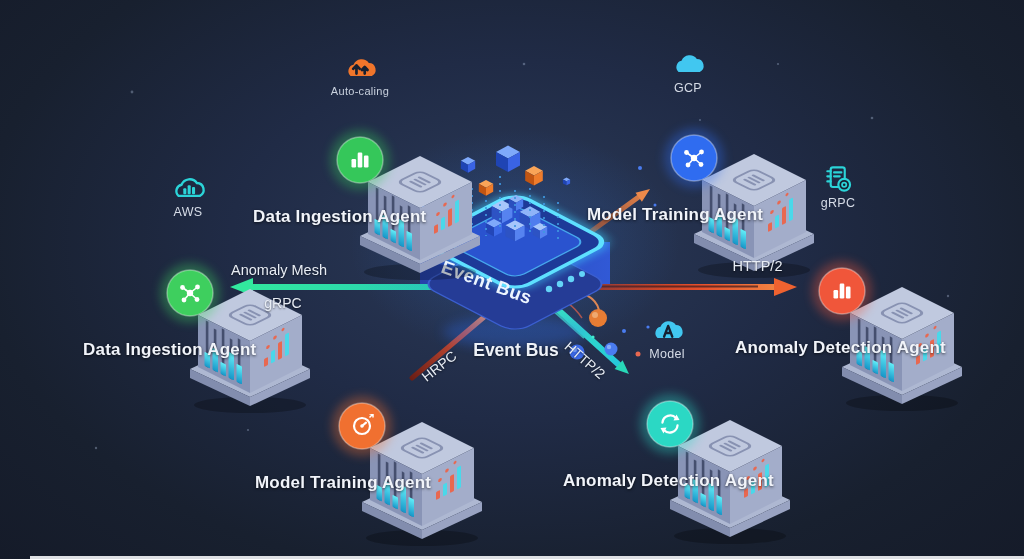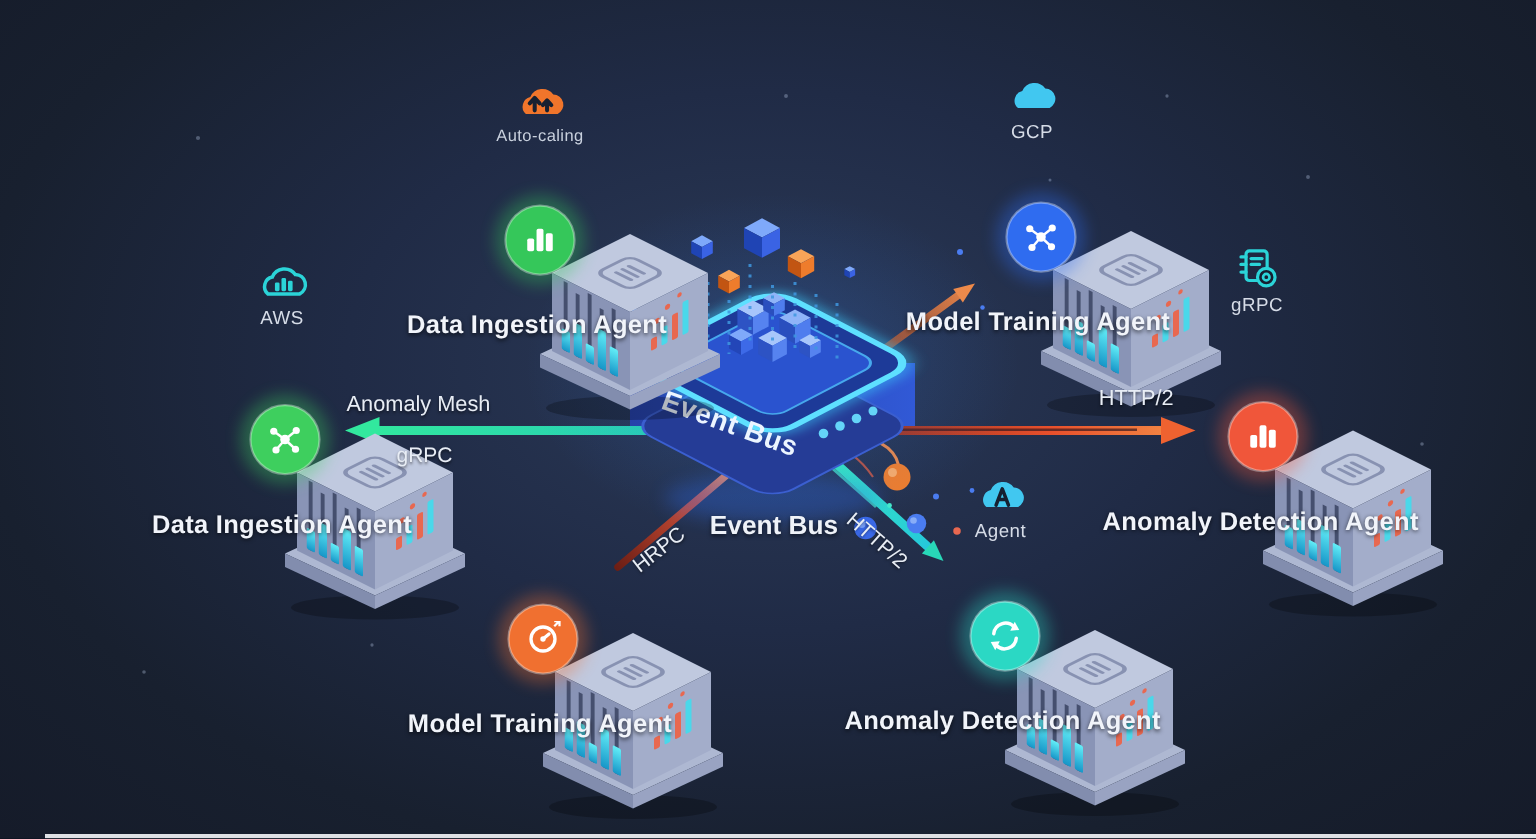--- a/index.html
+++ b/index.html
@@ -3,21 +3,21 @@
 <meta charset="utf-8">
 <style>
   html,body{margin:0;padding:0;background:#0d1220;}
   .stage{
     position:relative;width:1024px;height:559px;overflow:hidden;
     background:radial-gradient(ellipse 780px 500px at 50% 43%, #2b3a58 0%, #202b46 36%, #18202f 68%, #141927 100%);
     font-family:"Liberation Sans", sans-serif;
   }
   .layer{position:absolute;inset:0;}
   svg{overflow:visible;}
-  .agent{position:absolute;width:210px;text-align:center;}
+  .agent{position:absolute;width:210px;}
   .agent .cube-svg{display:block;margin:0 auto;}
   .agent-label{
     margin-top:-10px;font-size:17px;font-weight:600;color:#f1f4fa;
     text-shadow:0 1px 3px rgba(0,0,0,.65);letter-spacing:.2px;white-space:nowrap;
   }
   .svc{position:absolute;width:120px;text-align:center;}
   .svc svg{display:block;margin:0 auto;}
   .svc-label{margin-top:2px;font-size:11px;color:#c9d1de;letter-spacing:.3px;}
   .svc-label.big{font-size:12.5px;color:#d6dce7;}
   .conn-label{
@@ -406,21 +406,21 @@
   <div class="svc" style="left:778px;top:162px">
     <svg width="36" height="32" viewBox="0 0 32 28" aria-hidden="true" color="#2bd4d8">
         <use href="#sym-document-gear"></use>
       </svg>
     <div class="svc-label big">gRPC</div>
   </div>
   <div class="svc" style="left:607px;top:312px">
     <svg width="38" height="33" viewBox="0 0 32 28" aria-hidden="true" color="#41c7f0">
         <use href="#sym-cloud-letter-a"></use>
       </svg>
-    <div class="svc-label big">Agent</div>
+    <div class="svc-label big">Model</div>
   </div>
 
   <div class="conn-label" style="left:209px;top:262px;width:140px;font-size:14.5px">Anomaly Mesh</div>
   <div class="conn-label sm" style="left:213px;top:295px;width:140px">gRPC</div>
   <div class="conn-label" style="left:690px;top:258px;width:135px;font-size:14.5px">HTTP/2</div>
   <div class="conn-label rot-neg" style="left:399px;top:358px;width:80px">HRPC</div>
   <div class="conn-label rot-pos" style="left:540px;top:352px;width:90px">HTTP/2</div>
 
   <div class="caption" style="left:436px;top:340px;width:160px">Event Bus</div>
 

